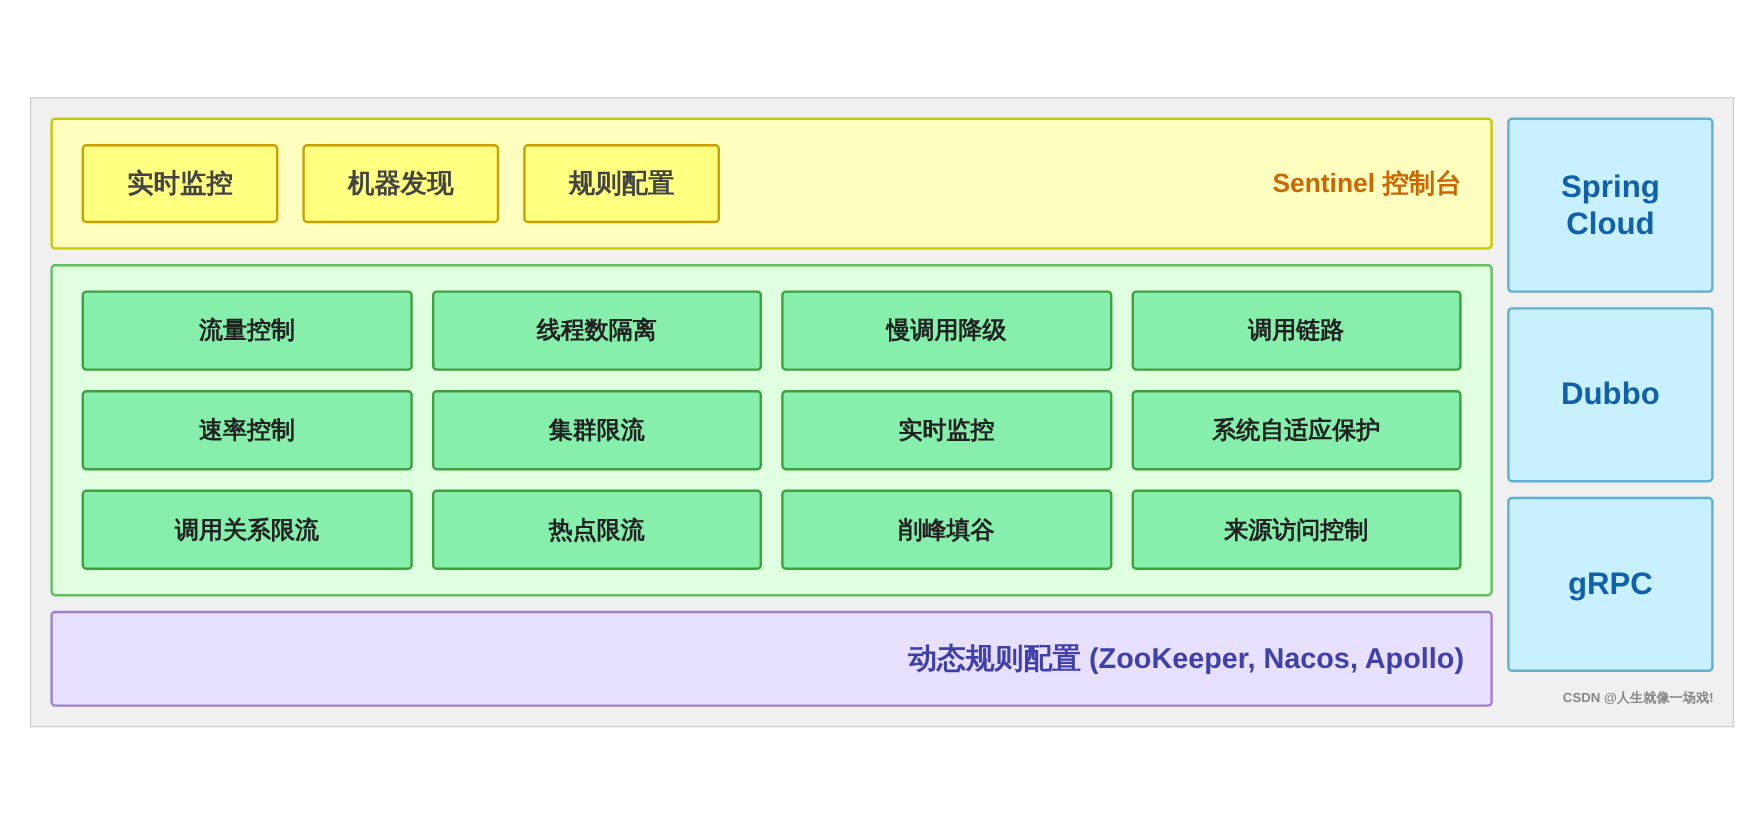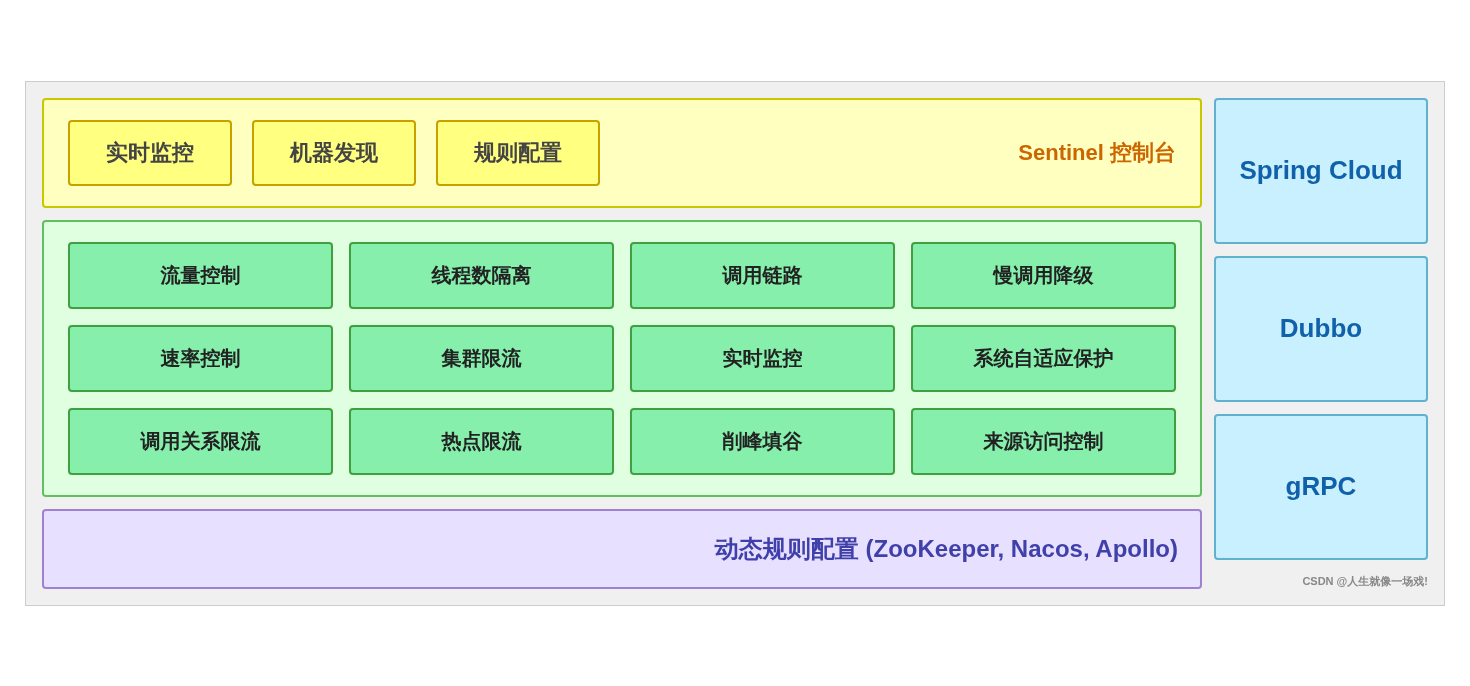--- a/index.html
+++ b/index.html
@@ -84,21 +84,21 @@
       border: 2px solid #a080d0;
       border-radius: 4px;
       padding: 22px;
       text-align: right;
       font-size: 24px;
       color: #4040aa;
       font-weight: bold;
     }
     
     .right-panel {
-      width: 214px;
+      width: 172px;
       display: flex;
       flex-direction: column;
       gap: 12px;
     }
     .right-box {
       flex: 1;
       background: #c8f0ff;
       border: 2px solid #60b0d0;
       border-radius: 4px;
       display: flex;
@@ -131,22 +131,22 @@
         <div class="yellow-box">规则配置</div>
       </div>
       <div class="sentinel-label">Sentinel 控制台</div>
     </div>
 
     <div class="features-section">
       <div class="features-grid">
 
         <div class="green-box">流量控制</div>
         <div class="green-box">线程数隔离</div>
+        <div class="green-box">慢调用降级</div>
         <div class="green-box">调用链路</div>
-        <div class="green-box">慢调用降级</div>
 
         <div class="green-box">速率控制</div>
         <div class="green-box">集群限流</div>
         <div class="green-box">实时监控</div>
         <div class="green-box">系统自适应保护</div>
 
         <div class="green-box">调用关系限流</div>
         <div class="green-box">热点限流</div>
         <div class="green-box">削峰填谷</div>
         <div class="green-box">来源访问控制</div>

